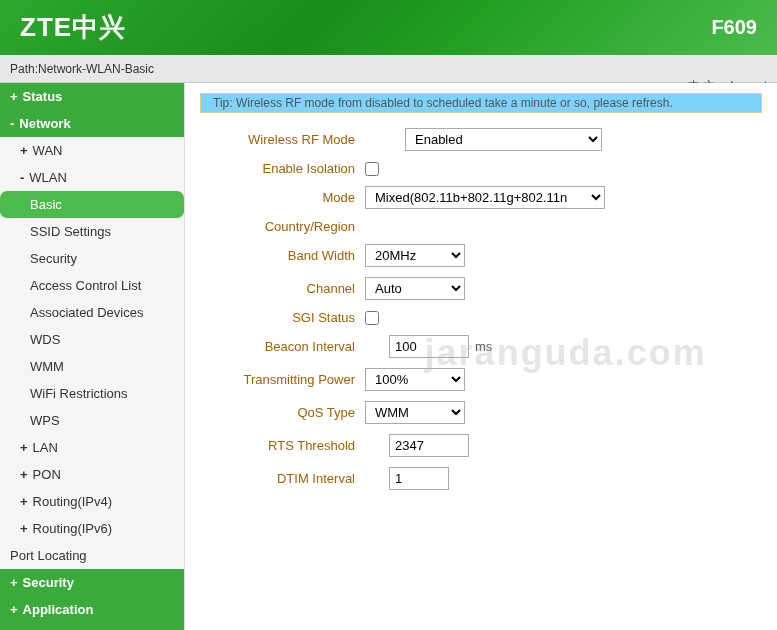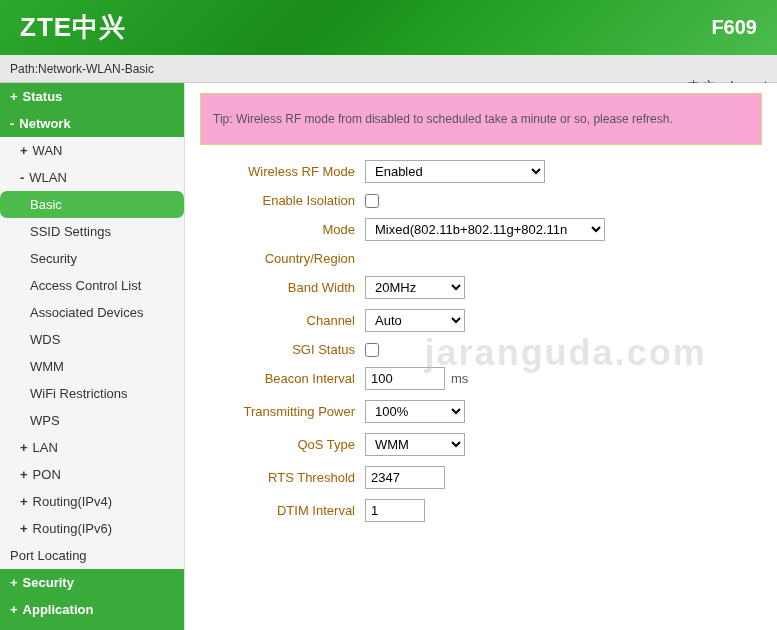--- a/index.html
+++ b/index.html
@@ -90,24 +90,24 @@
     .plus-icon { font-weight: bold; color: inherit; margin-right: 2px; }
 
     
     #main {
       flex: 1;
       background: white;
       overflow-y: auto;
       padding: 0;
     }
     #tip-box {
-      background: #f9a8d4;
+      background: #7dd3fc;
       border: 1px solid #e0d080;
       margin: 10px 15px;
-      padding: 16px 12px;
+      padding: 0 12px;
       font-size: 12px;
       color: #555;
       line-height: 1.5;
     }
     #form-area {
       padding: 5px 20px 20px 20px;
     }
     .form-row {
       display: flex;
       align-items: center;
@@ -126,33 +126,34 @@
       border: 1px solid #aaa;
       font-size: 13px;
       background: white;
     }
     select.form-control {
       padding: 2px 5px;
       cursor: pointer;
     }
     input[type="text"].form-control {
       width: 80px;
+      margin-left: 24px;
     }
     input[type="checkbox"] {
       width: 14px;
       height: 14px;
       cursor: pointer;
     }
     .form-unit {
       margin-left: 6px;
       color: #555;
       font-size: 13px;
     }
     .select-wide { width: 240px; }
-    .select-medium { width: 180px; }
+    .select-medium { width: 197px; margin-left: 40px; }
     .select-small { width: 100px; }
     .input-medium { width: 100px; }
 
     
     #watermark {
       position: absolute;
       top: 50%;
       left: 50%;
       transform: translate(-20%, -60%);
       font-size: 36px;

